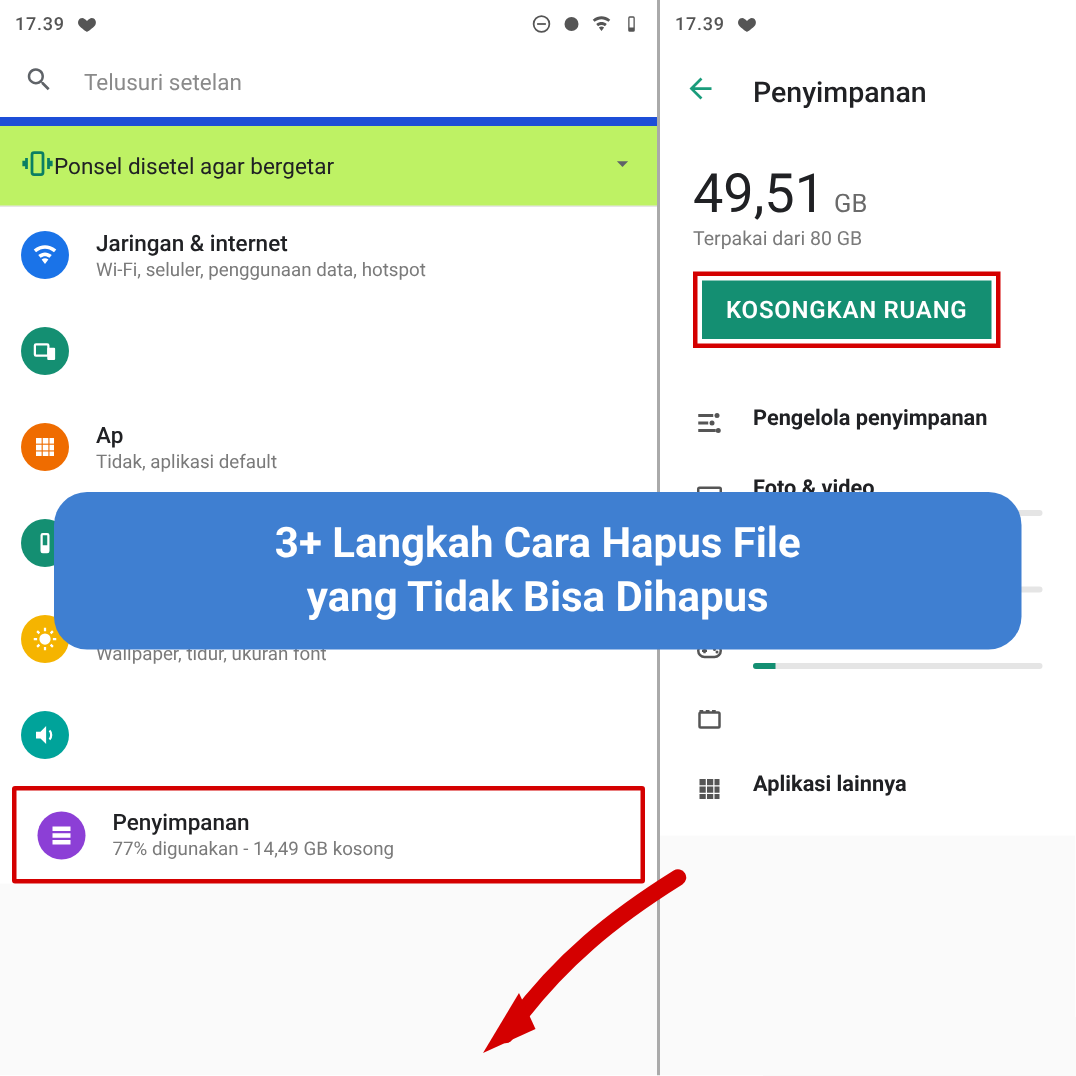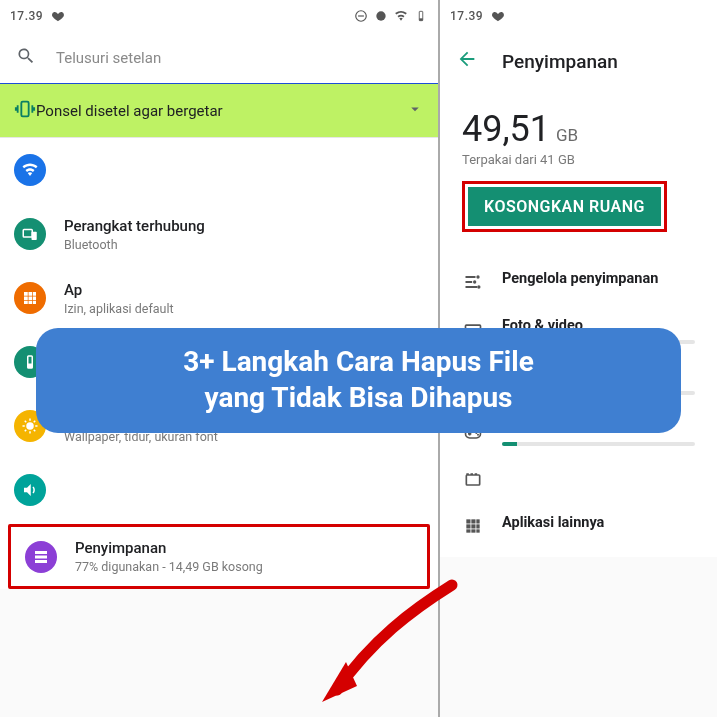--- a/index.html
+++ b/index.html
@@ -10,21 +10,21 @@
   .panel.right { flex: 1; }
 
   
   .statusbar { height: 26px; background: #fff; display: flex; align-items: center; padding: 16px 10px; color: #555; font-size: 12px; font-weight: 500; }
   .statusbar .sb-time { margin-right: 8px; letter-spacing: .5px; }
   .statusbar .sb-right { margin-left: auto; display: flex; gap: 6px; align-items: center; }
   .sb-icon { width: 14px; height: 14px; display: inline-flex; align-items: center; justify-content: center; }
   .sb-icon svg { width: 14px; height: 14px; fill: #555; }
 
   
-  .searchbar { height: 52px; background: #fff; display: flex; align-items: center; padding: 0 16px; gap: 20px; border-bottom: 1px solid #1d4ed8; }
+  .searchbar { height: 52px; background: #fff; display: flex; align-items: center; padding: 0 16px; gap: 20px; border-bottom: 6px solid #1d4ed8; }
   .searchbar .icon { color: #5f6368; }
   .searchbar .icon svg { width: 20px; height: 20px; fill: #5f6368; }
   .searchbar input { border: none; outline: none; font-size: 15px; color: #333; width: 100%; background: transparent; }
   .searchbar input::placeholder { color: #8a8a8a; }
 
   
   .vibrate-row { height: 54px; background: #bef264; display: flex; align-items: center; padding: 0 14px; border-bottom: 1px solid #e6e6e6; }
   .vibrate-row .icon { width: 22px; color: #0a7f63; }
   .vibrate-row .icon svg { width: 22px; height: 22px; fill: #0a7f63; }
   .vibrate-row .label { color: #202124; font-size: 15px; flex: 1; }
@@ -127,50 +127,50 @@
           </svg></span>
     </div>
 
     <div class="settings-list" id="settings-list">
         <div class="s-item">
           <div class="s-icon" style="background:#1a73e8">
             <svg viewBox="0 0 24 24">
               <path d="M12 20l-3-4c2-1.5 4-1.5 6 0l-3 4zm-6-8c4-3 8-3 12 0l-2 2.5c-3-2-5-2-8 0L6 12zm-4-5c7-5 13-5 20 0l-2 2.5c-5.5-4-10.5-4-16 0L2 7z"></path>
             </svg>
           </div>
+          <div class="s-text">
+            <div class="title">Jaringan &amp; internet</div>
+            <div class="sub">Wi-Fi, seluler, penggunaan data, hotspot</div>
+          </div>
         </div>
         <div class="s-item">
           <div class="s-icon" style="background:#148f72">
             <svg viewBox="0 0 24 24">
               <rect x="3" y="6" width="12" height="10" rx="1" fill="none" stroke="#fff" stroke-width="2"></rect>
               <rect x="14" y="9" width="7" height="11" rx="1"></rect>
             </svg>
-          </div>
-          <div class="s-text">
-            <div class="title">Perangkat terhubung</div>
-            <div class="sub">Bluetooth</div>
           </div>
         </div>
         <div class="s-item">
           <div class="s-icon" style="background:#ef6c00">
             <svg viewBox="0 0 24 24">
               <rect x="4" y="4" width="5" height="5"></rect>
               <rect x="10" y="4" width="5" height="5"></rect>
               <rect x="16" y="4" width="4" height="5"></rect>
               <rect x="4" y="10" width="5" height="5"></rect>
               <rect x="10" y="10" width="5" height="5"></rect>
               <rect x="16" y="10" width="4" height="5"></rect>
               <rect x="4" y="16" width="5" height="4"></rect>
               <rect x="10" y="16" width="5" height="4"></rect>
               <rect x="16" y="16" width="4" height="4"></rect>
             </svg>
           </div>
           <div class="s-text">
             <div class="title">Ap</div>
-            <div class="sub">Izin, aplikasi default</div>
+            <div class="sub">Tidak, aplikasi default</div>
           </div>
         </div>
         <div class="s-item">
           <div class="s-icon" style="background:#148f72">
             <svg viewBox="0 0 24 24">
               <rect x="9" y="4" width="6" height="16" rx="1" fill="none" stroke="#fff" stroke-width="2"></rect>
               <rect x="9" y="14" width="6" height="6"></rect>
             </svg>
           </div>
           <div class="s-text">
@@ -229,21 +229,21 @@
             <path d="M20 11H7.8l5.6-5.6L12 4l-8 8 8 8 1.4-1.4L7.8 13H20z"></path>
           </svg></span>
       <span class="title">Penyimpanan</span>
     </div>
 
     <div class="r-body">
       <div class="storage-num">
         <span>49,51</span>
         <span class="unit">GB</span>
       </div>
-      <div class="storage-sub">Terpakai dari 41 GB</div>
+      <div class="storage-sub">Terpakai dari 80 GB</div>
 
       <div class="kosong-wrap">
         <div class="kosong-btn">KOSONGKAN RUANG</div>
       </div>
 
       <div class="cat-list" id="cat-list">
           <div class="cat-item">
             <div class="c-icon">
               <svg viewBox="0 0 24 24">
                 <path d="M3 6h12M3 12h8M3 18h14" stroke="#555" stroke-width="2.5"></path>

